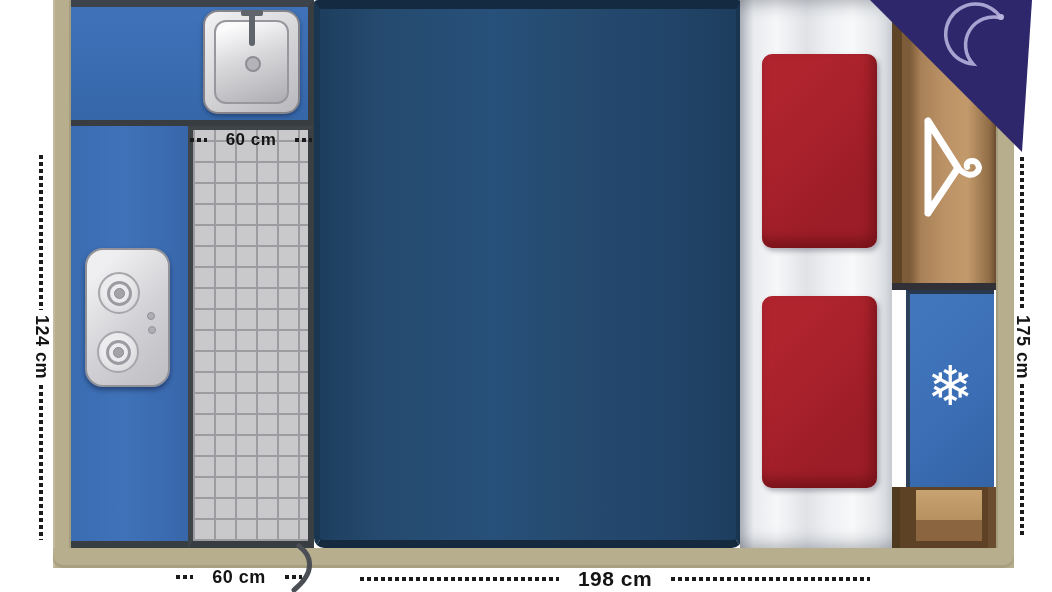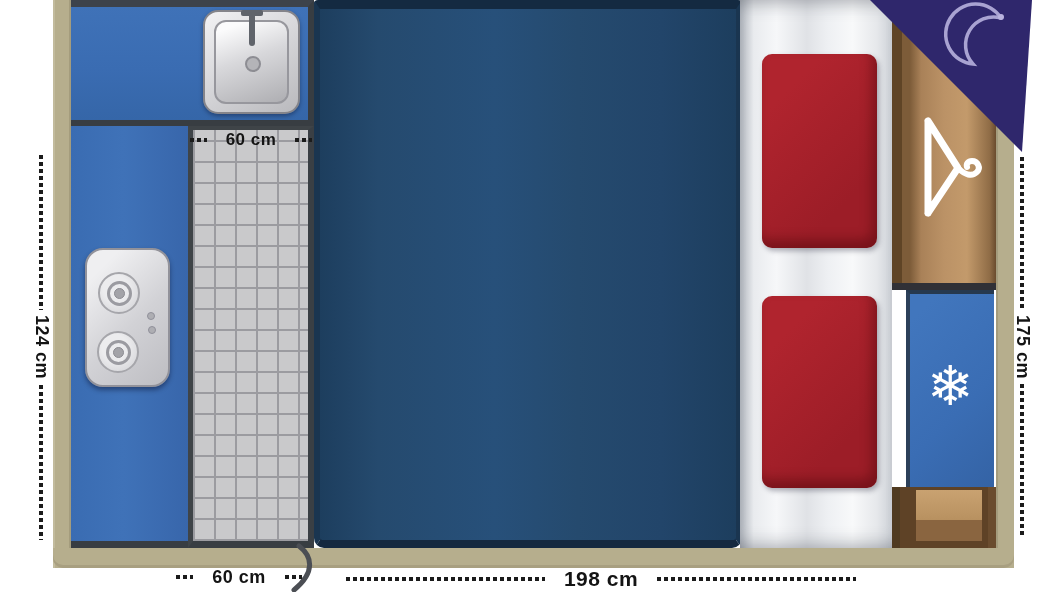--- a/index.html
+++ b/index.html
@@ -126,21 +126,21 @@
     color:#141414;font-weight:700;font-size:18px;letter-spacing:.5px;white-space:nowrap;
   }
   .dash-h{height:4px;flex:1;background:repeating-linear-gradient(90deg,#1b1b1b 0 4px,transparent 4px 7px);}
   .dash-v{width:4px;flex:1;background:repeating-linear-gradient(180deg,#1b1b1b 0 4px,transparent 4px 7px);}
   .dim-row{display:flex;align-items:center;gap:19px;}
   .dim-col{display:flex;flex-direction:column;align-items:center;gap:5px;}
   .dim-col .dim-text{writing-mode:vertical-rl;}
   .dim-shower-top{left:190px;top:131px;width:122px;height:18px;z-index:6;}
   .dim-shower-top .dim-text{font-size:17px;}
   .dim-shower-bottom{left:176px;top:566px;width:126px;height:22px;}
-  .dim-bed{left:346px;top:568px;width:510px;height:22px;}
+  .dim-bed{left:360px;top:568px;width:510px;height:22px;}
   .dim-bed .dim-text{font-size:21px;}
   .dim-left{left:26px;top:155px;width:30px;height:385px;}
   .dim-right{left:1007px;top:157px;width:30px;height:380px;}
 </style>
 </head>
 <body>
 
 <div class="stage">
 
   <div class="abs wall wall-left"></div>

